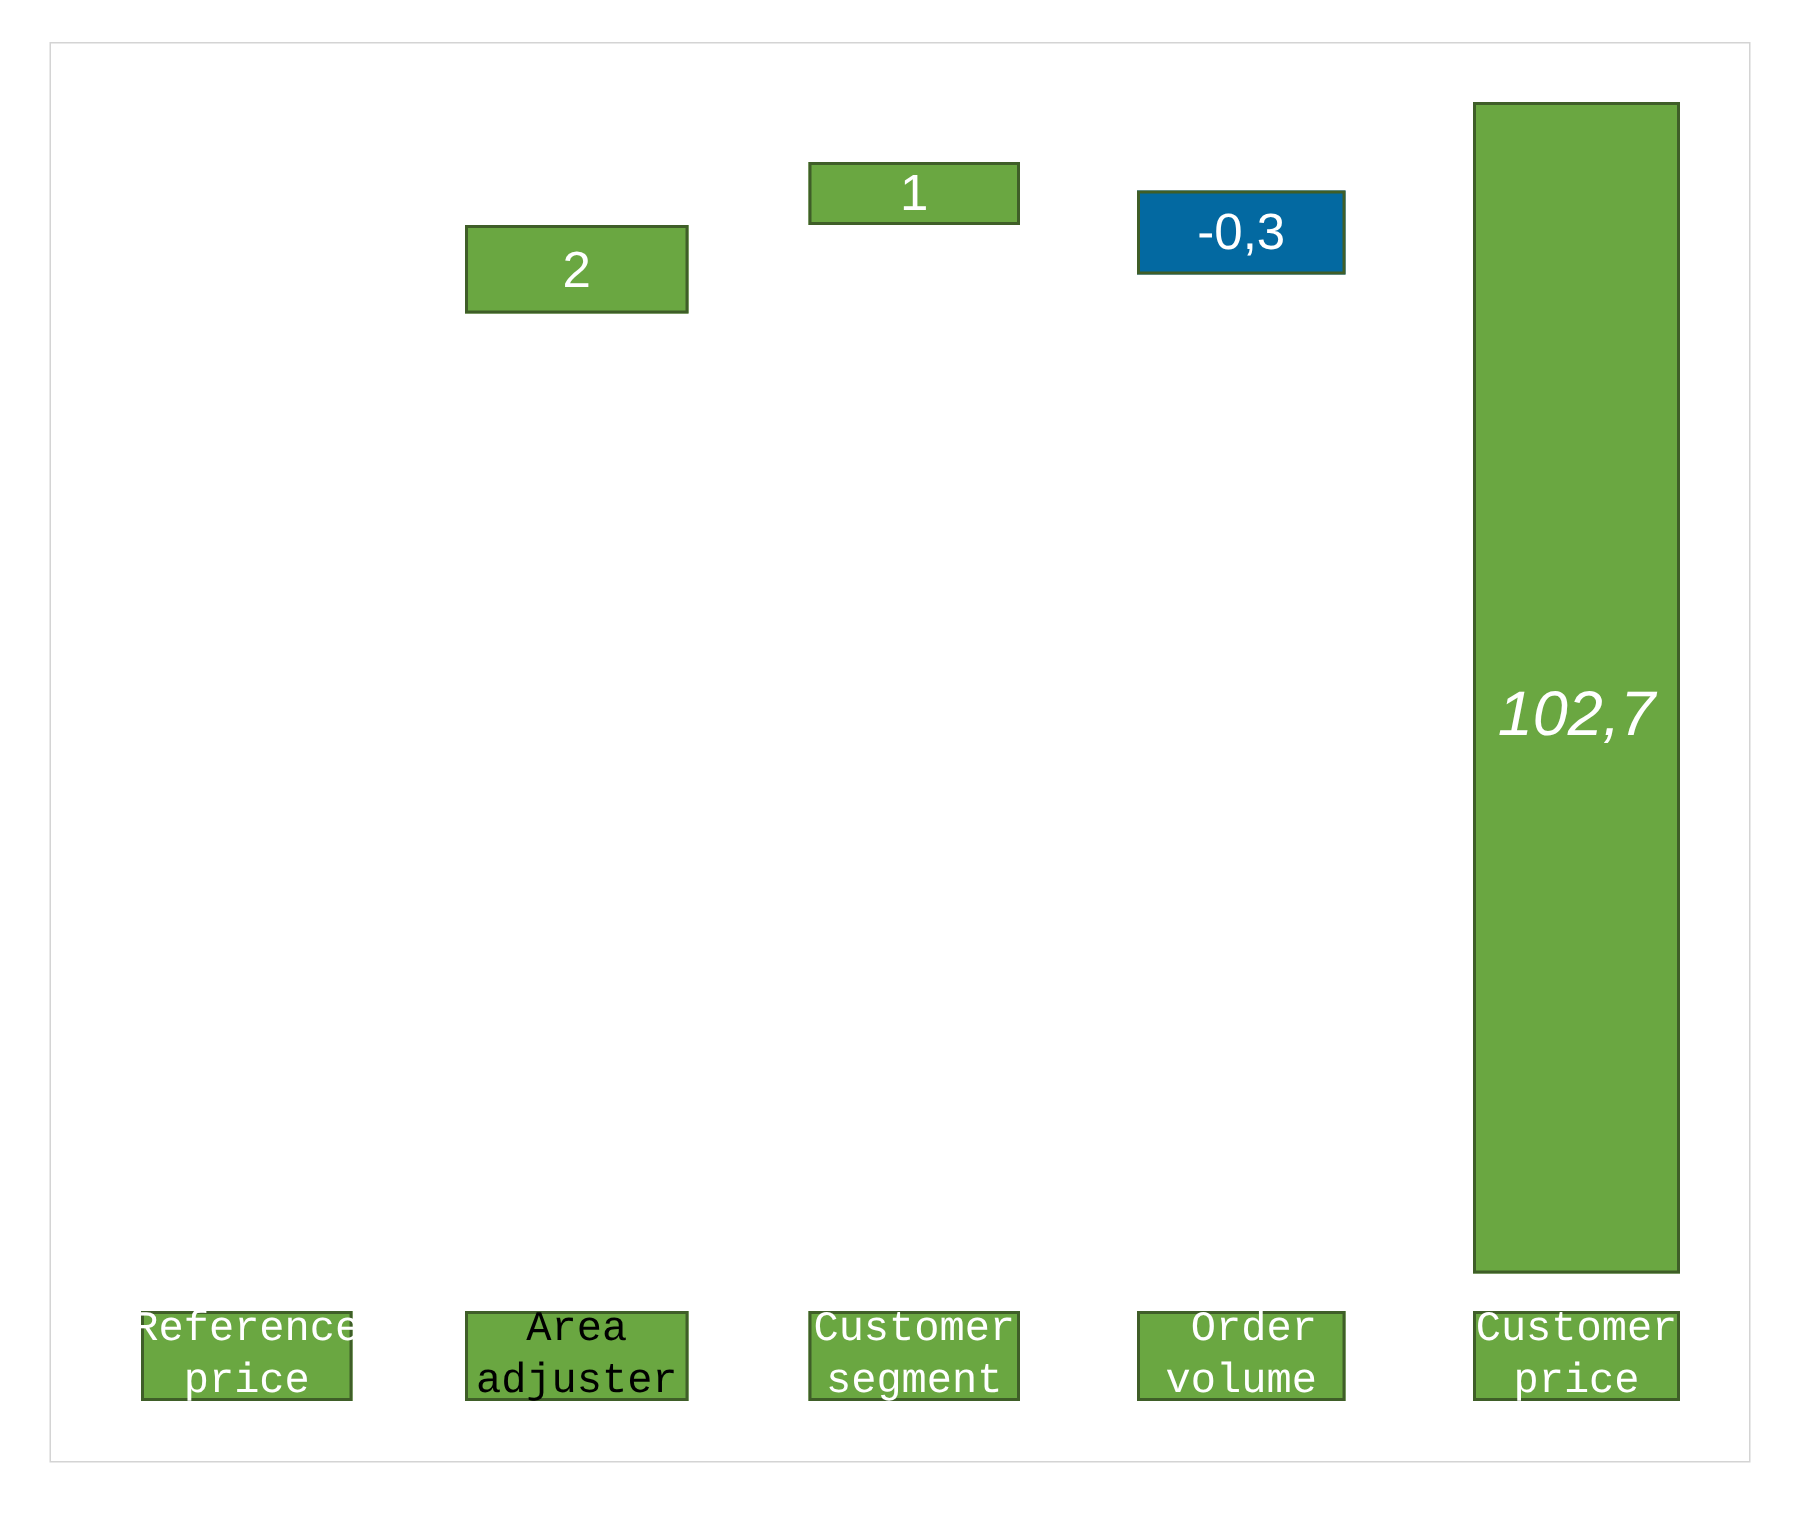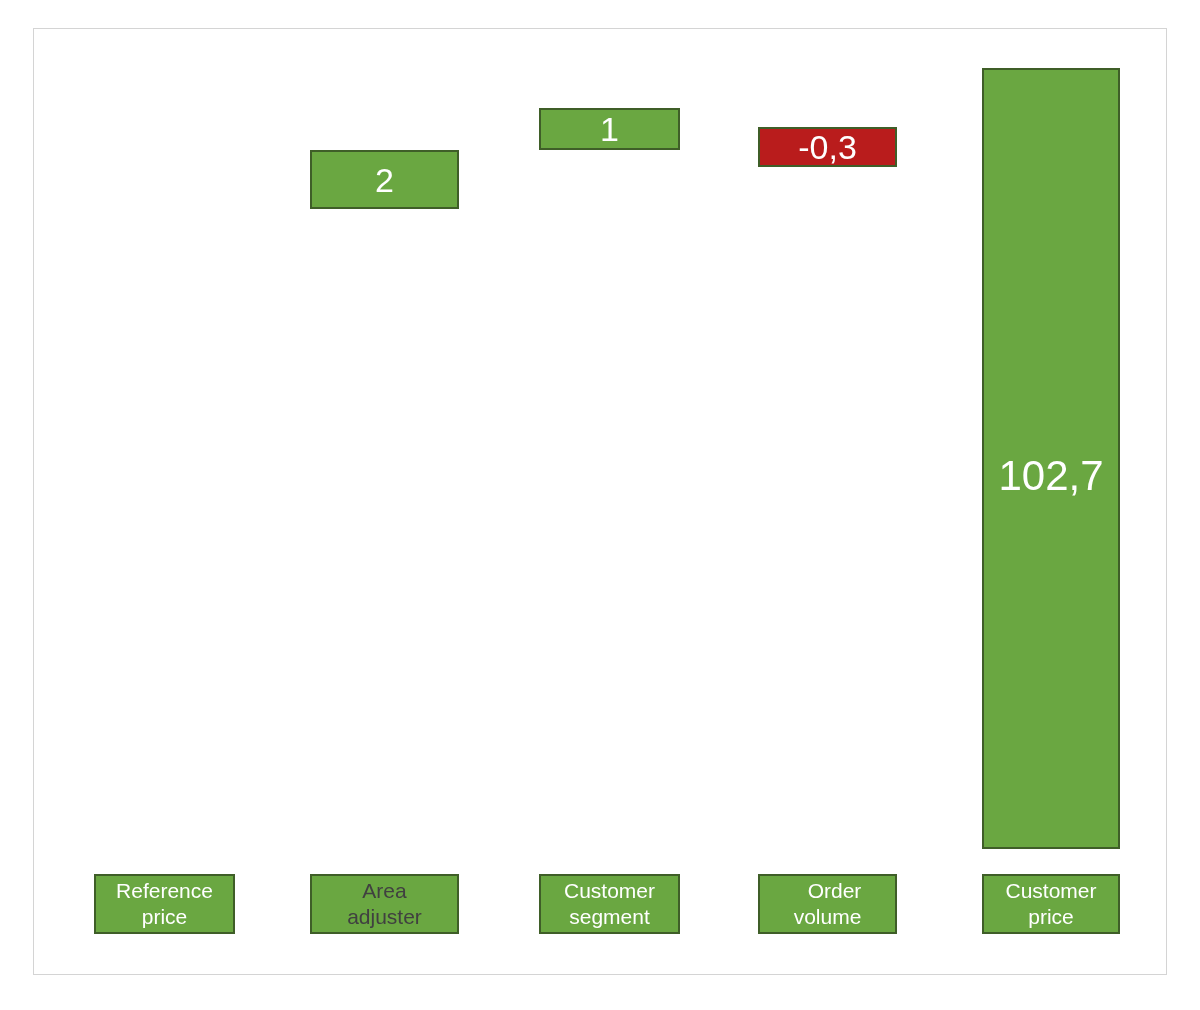--- a/index.html
+++ b/index.html
@@ -36,66 +36,66 @@
   }
   .bar-value {
     color:#ffffff;
     font-family:"Liberation Sans", sans-serif;
     font-weight:400;
     line-height:1;
     white-space:nowrap;
   }
   
   .bar.tall { align-items:flex-start; }
-  .bar.tall .bar-value { font-size:42px; }
+  .bar.tall .bar-value { font-size:42px;font-style:italic; }
   
   .bar.delta .bar-value { font-size:34px; }
 
   .cat-box {
     position:absolute;
     background:#6AA741;
     border:2px solid #3F5E28;
     display:flex;
     justify-content:center;
     align-items:center;
     text-align:center;
   }
   .cat-label {
     color:#ffffff;
-    font-size:21px;
+    font-size:28px;
     line-height:1.25;
-    font-family:Liberation Sans, sans-serif;
+    font-family:Liberation Mono, monospace;
     white-space:pre-line;
   }
 </style>
 </head>
 <body>
 
 <div id="stage">
   <div id="chart-frame">
     <div id="plot-area">
         <div class="cat-box" style="left: 60px; top: 845px; width: 141px; height: 60px; background: rgb(106, 167, 65); border-color: rgb(63, 94, 40);">
           <span class="cat-label" style="color: rgb(255, 255, 255);">Reference
 price</span>
         </div>
         <div class="bar delta" style="left: 276px; top: 121px; width: 149px; height: 59px; background: rgb(106, 167, 65); border-color: rgb(63, 94, 40);">
           <span class="bar-value" style="color: rgb(255, 255, 255);">2</span>
         </div>
         <div class="cat-box" style="left: 276px; top: 845px; width: 149px; height: 60px; background: rgb(106, 167, 65); border-color: rgb(63, 94, 40);">
-          <span class="cat-label" style="color: #404040;">Area
+          <span class="cat-label" style="color: #000000;">Area
 adjuster</span>
         </div>
         <div class="bar delta" style="left: 505px; top: 79px; width: 141px; height: 42px; background: rgb(106, 167, 65); border-color: rgb(63, 94, 40);">
           <span class="bar-value" style="color: rgb(255, 255, 255);">1</span>
         </div>
         <div class="cat-box" style="left: 505px; top: 845px; width: 141px; height: 60px; background: rgb(106, 167, 65); border-color: rgb(63, 94, 40);">
           <span class="cat-label" style="color: rgb(255, 255, 255);">Customer
 segment</span>
         </div>
-        <div class="bar delta" style="left: 724px; top: 98px; width: 139px; height: 40px; background: #b91c1c; border-color: rgb(63, 94, 40);">
+        <div class="bar delta" style="left: 724px; top: 98px; width: 139px; height: 56px; background: #0369a1; border-color: rgb(63, 94, 40);">
           <span class="bar-value" style="color: rgb(255, 255, 255);">-0,3</span>
         </div>
         <div class="cat-box" style="left: 724px; top: 845px; width: 139px; height: 60px; background: rgb(106, 167, 65); border-color: rgb(63, 94, 40); text-align: right;">
           <span class="cat-label" style="color: rgb(255, 255, 255);">Order
 volume</span>
         </div>
         <div class="bar tall" style="left: 948px; top: 39px; width: 138px; height: 781px; background: rgb(106, 167, 65); border-color: rgb(63, 94, 40);">
           <span class="bar-value" style="color: rgb(255, 255, 255); margin-top: 385px;">102,7</span>
         </div>
         <div class="cat-box" style="left: 948px; top: 845px; width: 138px; height: 60px; background: rgb(106, 167, 65); border-color: rgb(63, 94, 40);">

